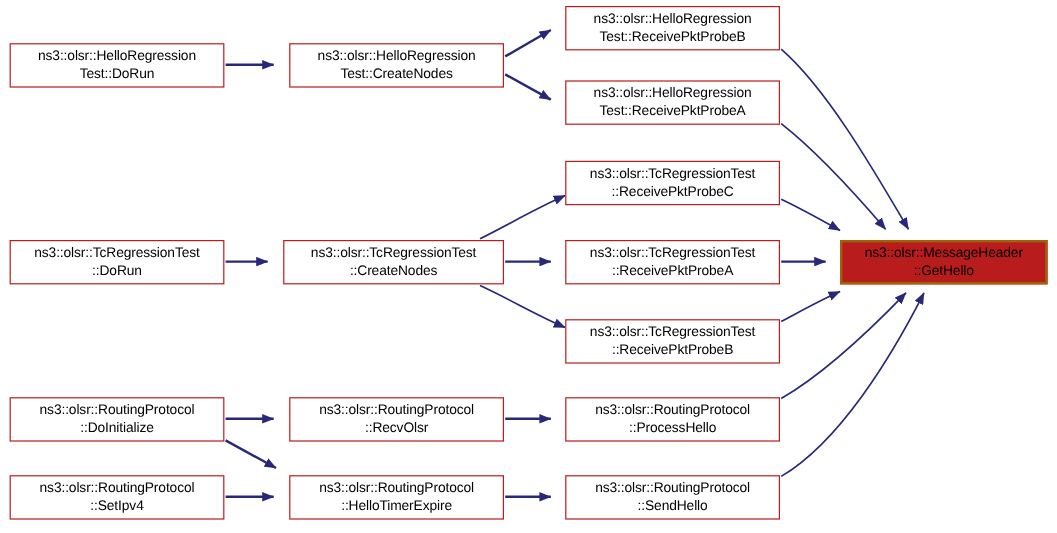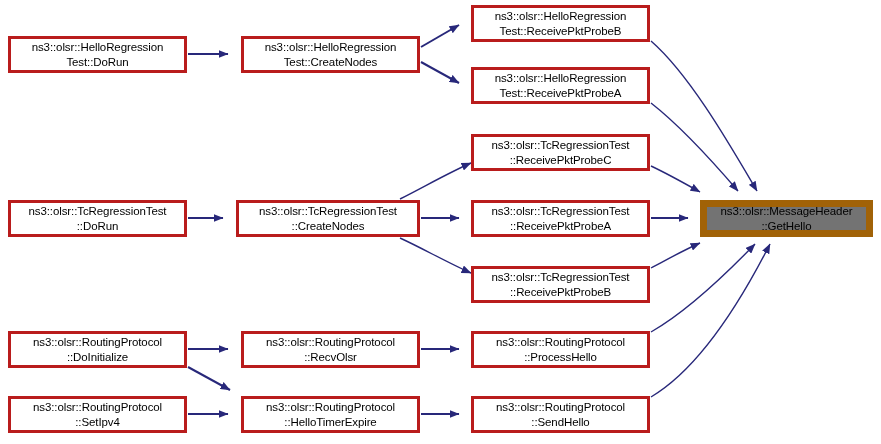--- a/index.html
+++ b/index.html
@@ -20,35 +20,35 @@
     left: 0;
     top: 0;
     width: 881px;
     height: 444px;
     pointer-events: none;
   }
   .node {
     position: absolute;
     box-sizing: border-box;
     background: #ffffff;
-    border: 3px solid #b91c1c;
+    border: 1px solid #b91c1c;
     display: flex;
     align-items: center;
     justify-content: center;
     text-align: center;
     font-size: 11.5px;
     line-height: 14.5px;
     color: #000000;
     letter-spacing: -0.1px;
     white-space: pre-line;
     z-index: 2;
   }
   .node.highlight {
-    background: #737373;
-    border: 7px solid #a16207;
+    background: #b91c1c;
+    border: 2px solid #a16207;
   }
   .node-label {
     display: block;
     width: 100%;
     padding: 0 2px;
   }
 </style>
 </head>
 <body>
 

